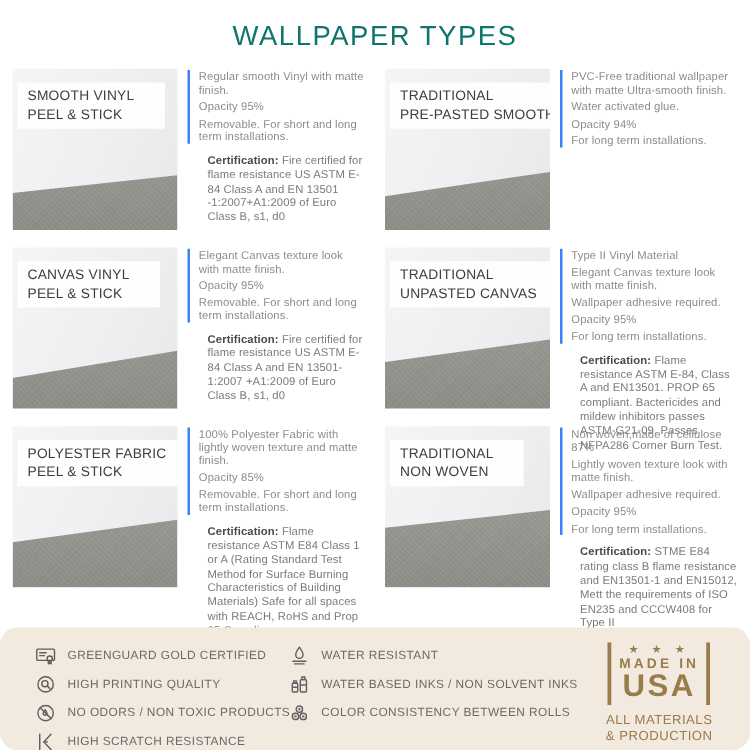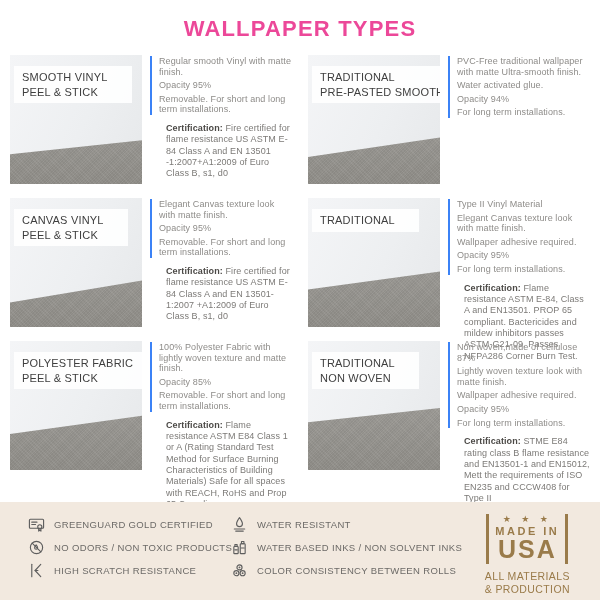--- a/index.html
+++ b/index.html
@@ -4,21 +4,21 @@
 <style>
   html,body{margin:0;padding:0;}
   body{
     width:600px;height:600px;position:relative;overflow:hidden;
     background:#ffffff;
     font-family:"Liberation Sans",sans-serif;
     -webkit-font-smoothing:antialiased;
   }
   .page-title{
     text-align:center;
-    font-size:22px;letter-spacing:1.2px;color:#ec4899;font-weight:700;
+    font-size:22px;letter-spacing:1.2px;color:#0f766e;font-weight:400;
     padding-top:16px;margin:0 0 0 0;
   }
   .panels{
     display:grid;grid-template-columns:1fr 1fr;
     column-gap:16px;row-gap:14px;
     margin:13px 10px 0 10px;
   }
   .panel{display:flex;gap:8px;height:129px;}
   .tile{
     flex:0 0 132px;position:relative;overflow:hidden;
@@ -50,20 +50,21 @@
     margin:0 0 3px 0;font-size:9px;line-height:1.18;
     color:#8e8c89;letter-spacing:0.1px;
   }
   .cert{margin:8px 0 0 16px;font-size:9px;line-height:1.26;color:#7c7a77;letter-spacing:0.1px;}
   .cert b{color:#4b4946;font-weight:700;}
   .footer{
     position:absolute;left:0;bottom:0;width:100%;height:98px;
     background:#f2e9df;box-sizing:border-box;
     display:flex;align-items:flex-start;
     padding:11px 16px 0 28px;
+    border-radius:14px;
   }
   .f-col{display:flex;flex-direction:column;}
   .f-col-left{width:203px;}
   .f-col-mid{width:235px;}
   .f-row{display:flex;align-items:center;gap:9px;height:23px;}
   .f-row svg{flex:none;display:block;}
   .f-label{font-size:9.5px;color:#6c6a67;letter-spacing:0.35px;white-space:nowrap;}
   .icon-stroke{stroke:#5e5e5e;fill:none;stroke-width:1.2;stroke-linecap:round;stroke-linejoin:round;}
   .badge{
     margin-left:auto;margin-right:14px;text-align:center;
@@ -138,20 +139,21 @@
         </div>
       <p class="cert"><b>Certification:</b> <span>Fire certified for flame resistance US ASTM E-84 Class A and EN 13501-1:2007 +A1:2009 of Euro Class B, s1, d0</span></p>
     </div>
   </div>
 
   <div class="panel">
     <div class="tile">
       <div class="floor"></div>
       <div class="tile-label">
         <div>TRADITIONAL</div>
+        <div>UNPASTED CANVAS</div>
       </div>
     </div>
     <div class="text-col">
       <div class="features">
           <p>Type II Vinyl Material</p>
           <p>Elegant Canvas texture look with matte finish.</p>
           <p>Wallpaper adhesive required.</p>
           <p>Opacity 95%</p>
           <p>For long term installations.</p>
         </div>
@@ -204,20 +206,28 @@
   <div class="f-col f-col-left">
     <div class="f-row">
       <svg width="17" height="17" viewBox="0 0 18 18" class="icon-stroke">
         <rect x="1.5" y="3.5" width="15" height="9.5" rx="1"></rect>
         <line x1="4" y1="6.5" x2="9.5" y2="6.5"></line>
         <line x1="4" y1="9" x2="8" y2="9"></line>
         <circle cx="12.5" cy="11.5" r="2.2"></circle>
         <path d="M11.3 13.3 L11.3 16 L12.5 15 L13.7 16 L13.7 13.3"></path>
       </svg>
       <span class="f-label">GREENGUARD GOLD CERTIFIED</span>
+    </div>
+    <div class="f-row">
+      <svg width="17" height="17" viewBox="0 0 18 18" class="icon-stroke">
+        <circle cx="9" cy="9" r="6.5"></circle>
+        <circle cx="8.4" cy="8.4" r="2.6"></circle>
+        <path d="M10.4 10.4 L12.6 12.6"></path>
+      </svg>
+      <span class="f-label">HIGH PRINTING QUALITY</span>
     </div>
     <div class="f-row">
       <svg width="17" height="17" viewBox="0 0 18 18" class="icon-stroke">
         <circle cx="9" cy="9" r="6.5"></circle>
         <path d="M8.6 6.2 c0 0 -1.6 1.9 -1.6 3 a1.6 1.6 0 0 0 3.2 0 c0 -1.1 -1.6 -3 -1.6 -3 z"></path>
         <line x1="4.4" y1="4.4" x2="13.6" y2="13.6"></line>
       </svg>
       <span class="f-label">NO ODORS / NON TOXIC PRODUCTS</span>
     </div>
     <div class="f-row">

